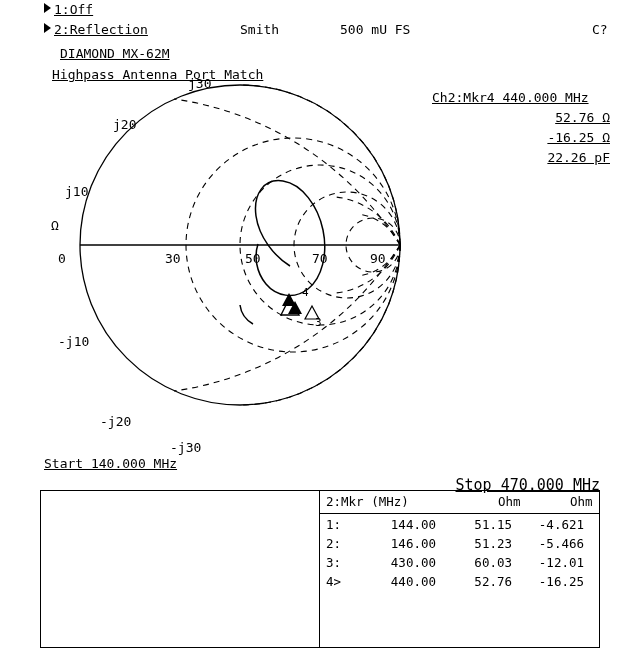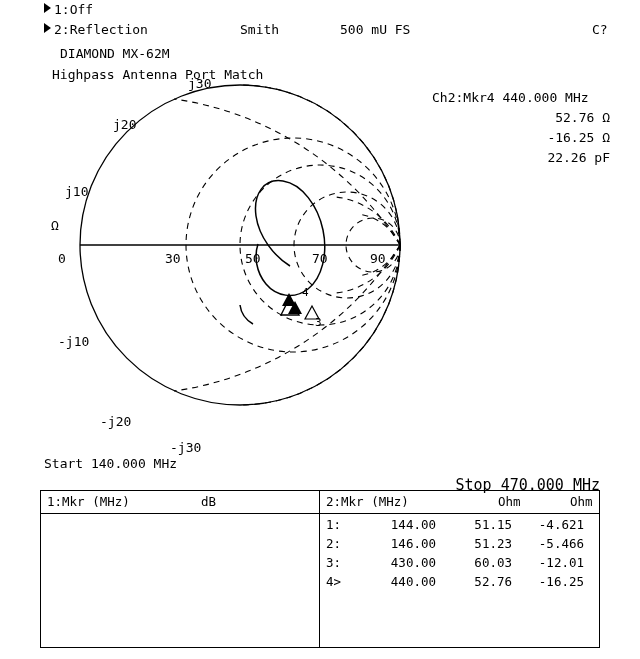--- a/index.html
+++ b/index.html
@@ -9,21 +9,21 @@
   }
   body {
     width: 640px;
     height: 659px;
     position: relative;
     font-family: "DejaVu Sans Mono", monospace;
     color: #000000;
     overflow: hidden;
   }
   .abs { position: absolute; }
-  .mono { font-family: "DejaVu Sans Mono", monospace; }
+  .mono { font-family: "DejaVu Sans Mono", monospace; text-decoration: underline; }
 
   
   #trace1-row { left: 44px; top: 2px; font-size: 13px; white-space: nowrap; }
   #trace2-row { left: 44px; top: 22px; font-size: 13px; white-space: nowrap; }
   .tri-marker {
     display: inline-block;
     width: 0; height: 0;
     border-left: 7px solid #000;
     border-top: 5px solid transparent;
     border-bottom: 5px solid transparent;
@@ -172,24 +172,20 @@
     </g>
   </svg>
 </div>
 
 <div class="abs mono" id="start-label">Start 140.000 MHz</div>
 <div class="abs mono" id="stop-label">Stop 470.000 MHz</div>
 
 <div class="abs" id="tables">
 
   <div class="tbl mono" id="tbl-left">
-    <div class="tbl-head">
-      <span class="l-c0">1:Mkr (MHz)</span>
-      <span class="l-c1">dB</span>
-    </div>
     <div class="rows"></div>
   </div>
 
   <div class="tbl mono" id="tbl-right">
     <div class="tbl-head">
       <span class="r-c0">2:Mkr (MHz)</span>
       <span class="r-c2">Ohm</span>
       <span class="r-c3">Ohm</span>
     </div>
     <div class="rows">

